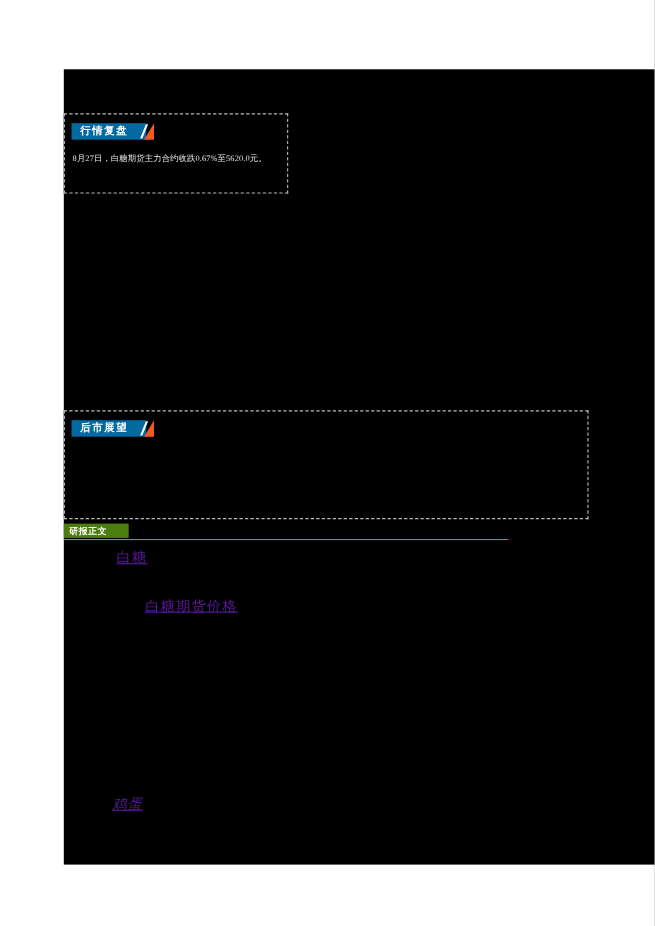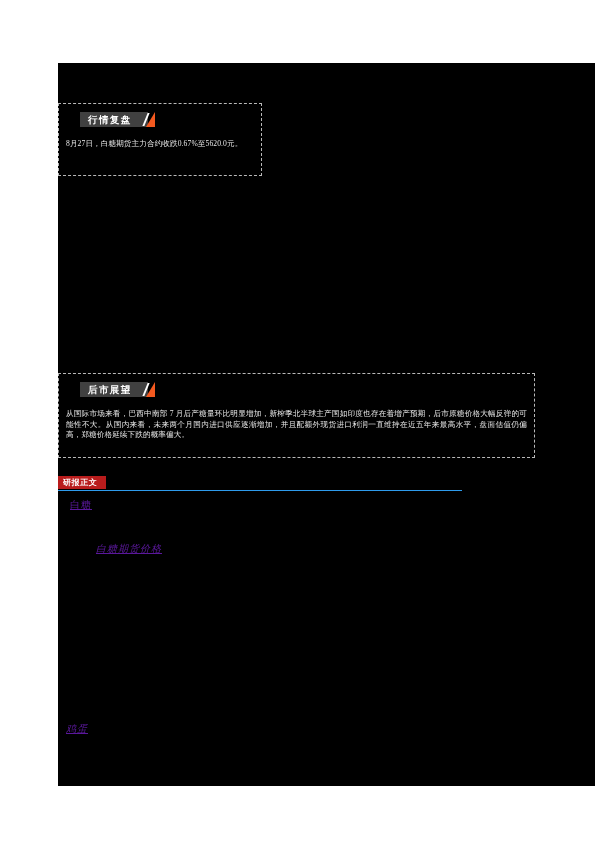--- a/index.html
+++ b/index.html
@@ -49,28 +49,27 @@
     top: 5px;
     height: 15px;
   }
 
   .badge {
     position: relative;
     display: inline-block;
     height: 15px;
     line-height: 15px;
     padding: 0 16px 0 8px;
-    background: #404040;
+    background: #0369a1;
     color: #ffffff;
     font-size: 9.5px;
     font-family: "Liberation Sans", "DejaVu Sans", sans-serif;
     font-weight: bold;
     letter-spacing: 1.4px;
     white-space: nowrap;
-    margin-left: 15px;
   }
   .badge::after {
     content: "";
     position: absolute;
     right: -7px;
     top: 0;
     width: 0;
     height: 0;
     border-style: solid;
     border-width: 0 0 15px 9px;
@@ -97,67 +96,68 @@
     line-height: 10.6px;
     font-family: "Liberation Serif", "DejaVu Serif", serif;
     text-align: justify;
     letter-spacing: 0.1px;
   }
 
   
   #card-market-review { left: 58px;  top: 103px; width: 204px; height: 73px; }
   #card-fund-flow     { left: 58px;  top: 188px; width: 204px; height: 73px; }
   #card-spot-market   { left: 58px;  top: 273px; width: 477px; height: 79px; }
-  #card-outlook       { left: 58px;  top: 373px; width: 477px; height: 85px; padding-left: 44px; }
+  #card-outlook       { left: 58px;  top: 373px; width: 477px; height: 99px; padding-left: 44px; }
 
   
   #research-section {
     position: absolute;
     left: 58px;
     top: 476px;
     width: 404px;
     height: 18px;
   }
   .blue-badge {
     position: absolute;
     left: 0;
     top: 0;
     height: 13px;
     line-height: 13px;
-    padding: 0 9px 0 5px;
-    background: #b91c1c;
+    padding: 0 20px 0 5px;
+    background: #4d7c0f;
     color: #ffffff;
     font-size: 8px;
     font-family: Liberation Serif, serif;
     font-weight: bold;
     letter-spacing: 0.6px;
     white-space: nowrap;
   }
   .blue-rule {
     position: absolute;
     left: 0;
     top: 14px;
     width: 404px;
     height: 1px;
     background: #2e9bec;
   }
 
   
   .doc-link {
     position: absolute;
     color: #5b189c;
-    font-size: 10px;
+    font-size: 13px;
     font-family: "Liberation Serif", "DejaVu Serif", serif;
     text-decoration: underline;
     letter-spacing: 1px;
     white-space: nowrap;
     cursor: pointer;
+    margin-left: 36px;
   }
   #link-baitang        { left: 70px;  top: 498px; }
-  #link-baitang-price  { left: 96px;  top: 542px; font-style: italic; }
+  #link-baitang-price  { left: 96px;  top: 542px; }
   #link-jidan          { left: 66px;  top: 722px; font-style: italic; }
 </style>
 </head>
 <body>
 
 <div id="page">
 
   <div id="dark-canvas"></div>
 
   <div class="card" id="card-market-review">
@@ -166,21 +166,20 @@
     </div>
     <div class="card-body">8月27日，白糖期货主力合约收跌0.67%至5620.0元。</div>
   </div>
 
 
 
   <div class="card" id="card-outlook">
     <div class="badge-row">
       <span class="badge">后市展望<span class="slash"></span></span>
     </div>
-    <div class="card-body">从国际市场来看，巴西中南部 7 月后产糖量环比明显增加，新榨季北半球主产国如印度也存在着增产预期，后市原糖价格大幅反弹的可能性不大。从国内来看，未来两个月国内进口供应逐渐增加，并且配额外现货进口利润一直维持在近五年来最高水平，盘面估值仍偏高，郑糖价格延续下跌的概率偏大。</div>
   </div>
 
   <div id="research-section">
     <span class="blue-badge">研报正文</span>
     <div class="blue-rule"></div>
   </div>
 
   <a class="doc-link" id="link-baitang">白糖</a>
   <a class="doc-link" id="link-baitang-price">白糖期货价格</a>
   <a class="doc-link" id="link-jidan">鸡蛋</a>

